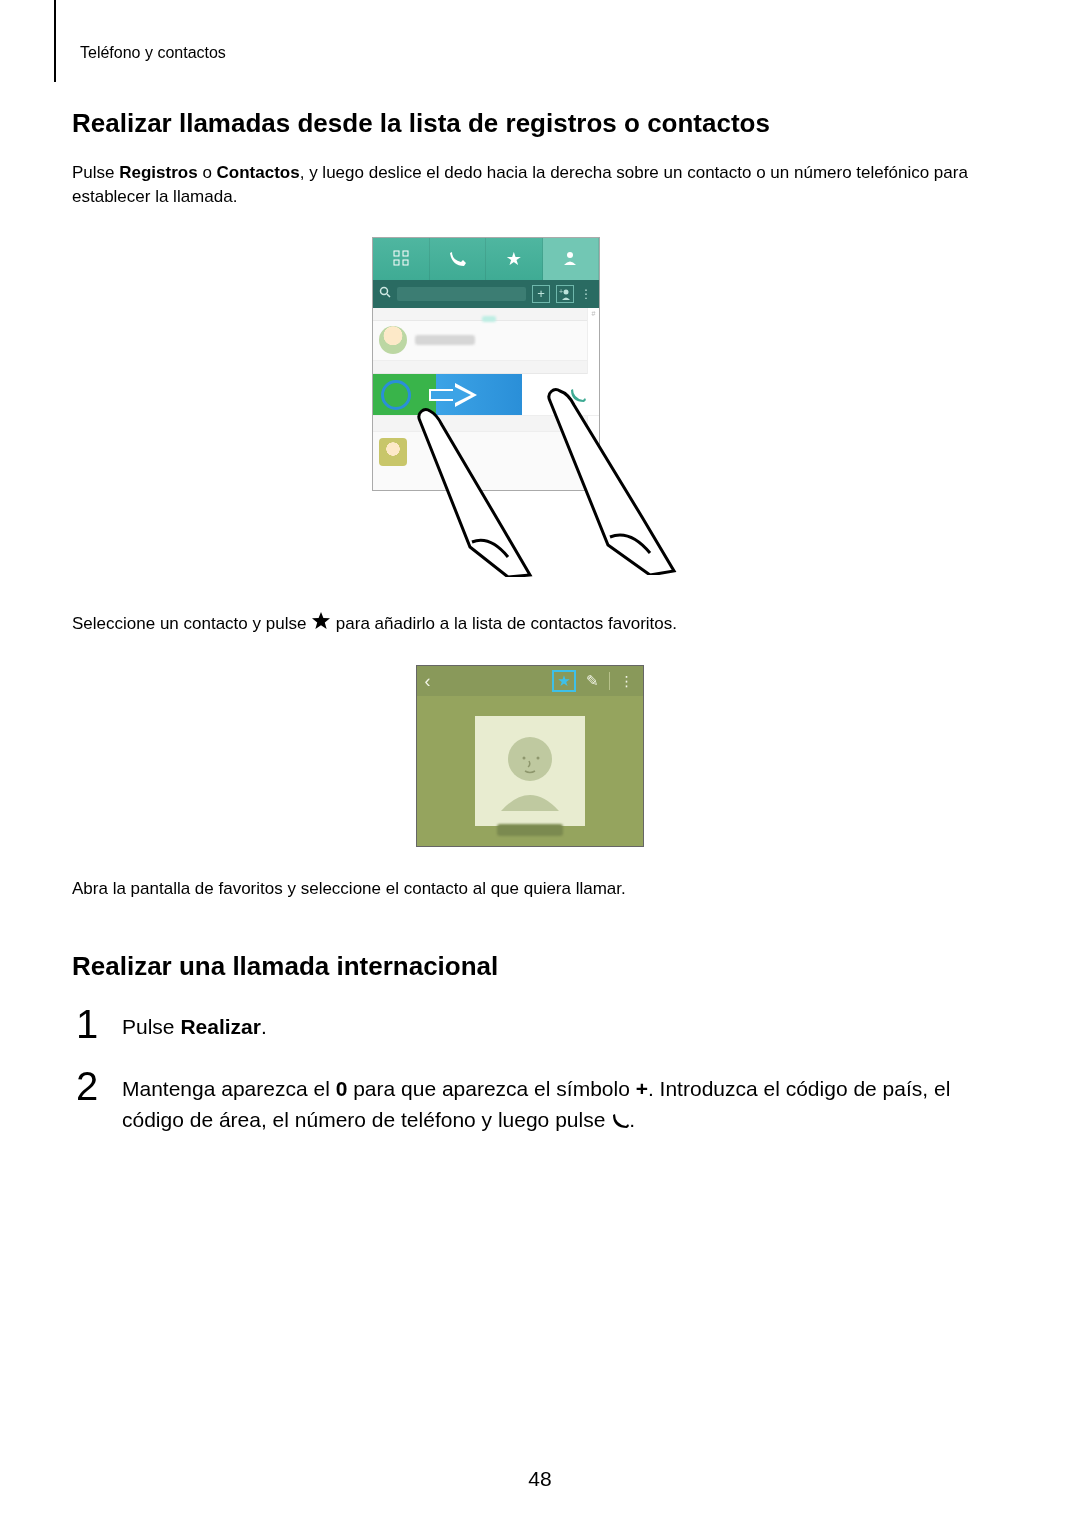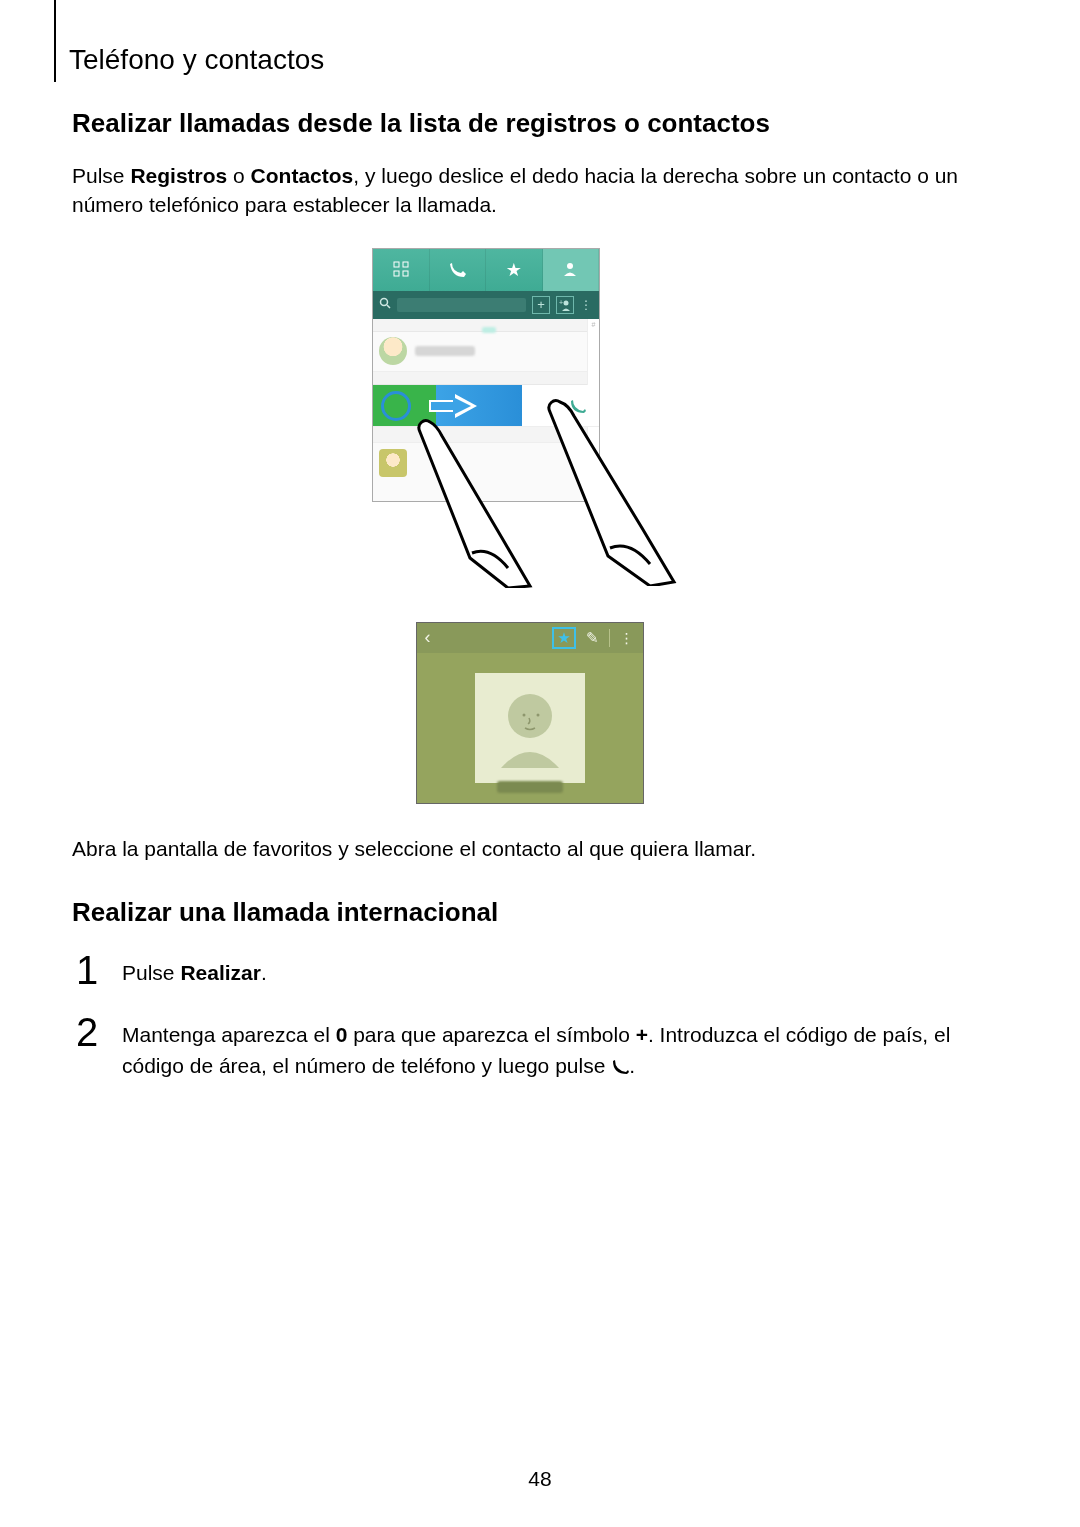--- a/index.html
+++ b/index.html
@@ -14,42 +14,42 @@
   .rule {
     position: absolute;
     left: 54px;
     top: 0;
     width: 2px;
     height: 82px;
     background: #000;
   }
   .header {
     position: absolute;
-    left: 69px;
+    left: 80px;
     top: 44px;
-    font-size: 28px;
+    font-size: 16px;
   }
   .content {
     position: absolute;
     left: 72px;
     top: 108px;
     width: 915px;
   }
   h2 {
     font-size: 26px;
     font-weight: bold;
     margin-bottom: 22px;
   }
   p {
-    font-size: 21px;
+    font-size: 17px;
     line-height: 1.4;
     margin-bottom: 10px;
   }
   .section2 { margin-top: 38px; }
-  .section3 { margin-top: 34px; }
+  .section3 { margin-top: 50px; }
   .illus-wrap { text-align: center; margin: 28px 0 30px; }
   .illus1 {
     width: 315px;
     height: 332px;
     display: inline-block;
     position: relative;
   }
   .screen1 {
     position: absolute;
     top: 0; left: 0;
@@ -267,20 +267,25 @@
       <span class="hand hand2">
         <svg width="150" height="190" viewBox="0 0 150 190">
           <path d="M18 6 C12 2 4 8 8 16 L66 160 L108 190 L132 186 L100 132 L32 20 C28 12 24 8 18 6 Z" fill="#fff" stroke="#000" stroke-width="3"></path>
           <path d="M68 152 Q88 144 108 168" fill="none" stroke="#000" stroke-width="3"></path>
         </svg>
       </span>
     </div>
   </div>
 
   <div class="section2">
+    <p>
+      <span>Seleccione un contacto y pulse </span><span class="inline-star"><svg width="20" height="20">
+            <polygon points="10,1 12.4,7 19,7.3 13.8,11.5 15.6,18 10,14.2 4.4,18 6.2,11.5 1,7.3 7.6,7" fill="#000"></polygon>
+          </svg></span><span> para añadirlo a la lista de contactos favoritos.</span>
+    </p>
 
     <div class="illus-wrap">
       <div class="illus2">
         <div class="topbar2">
           <span class="back2">‹</span>
           <span class="rtools">
             <span class="starbox">
                 <span>★</span>
               </span>
             <span class="pen">✎</span>

